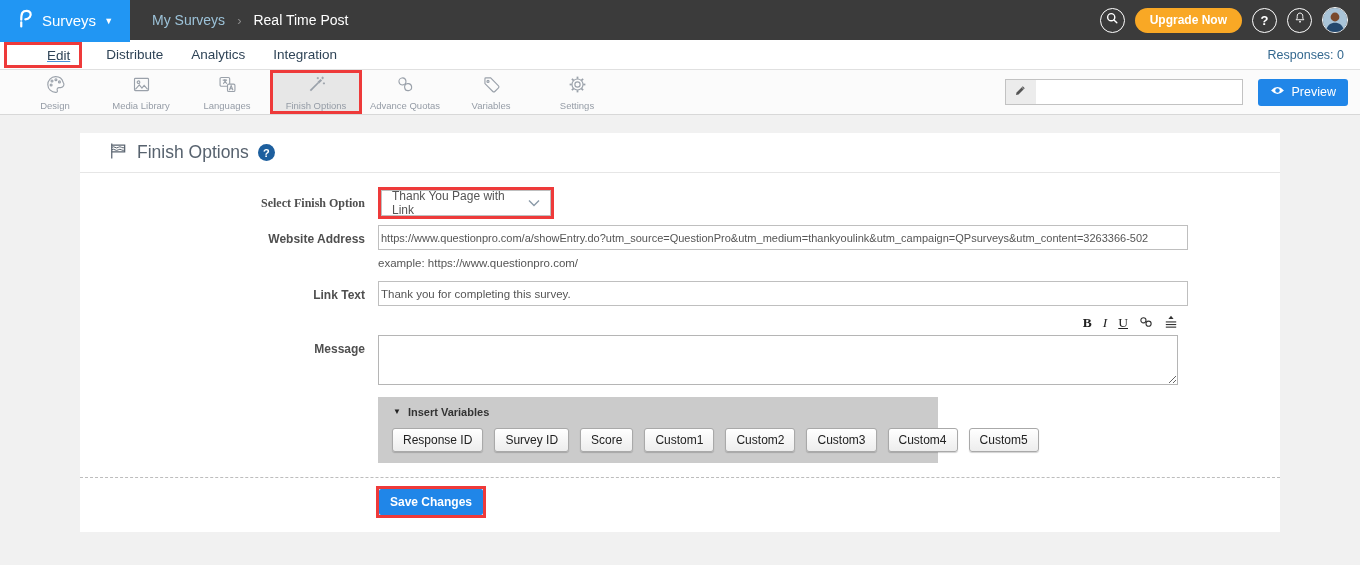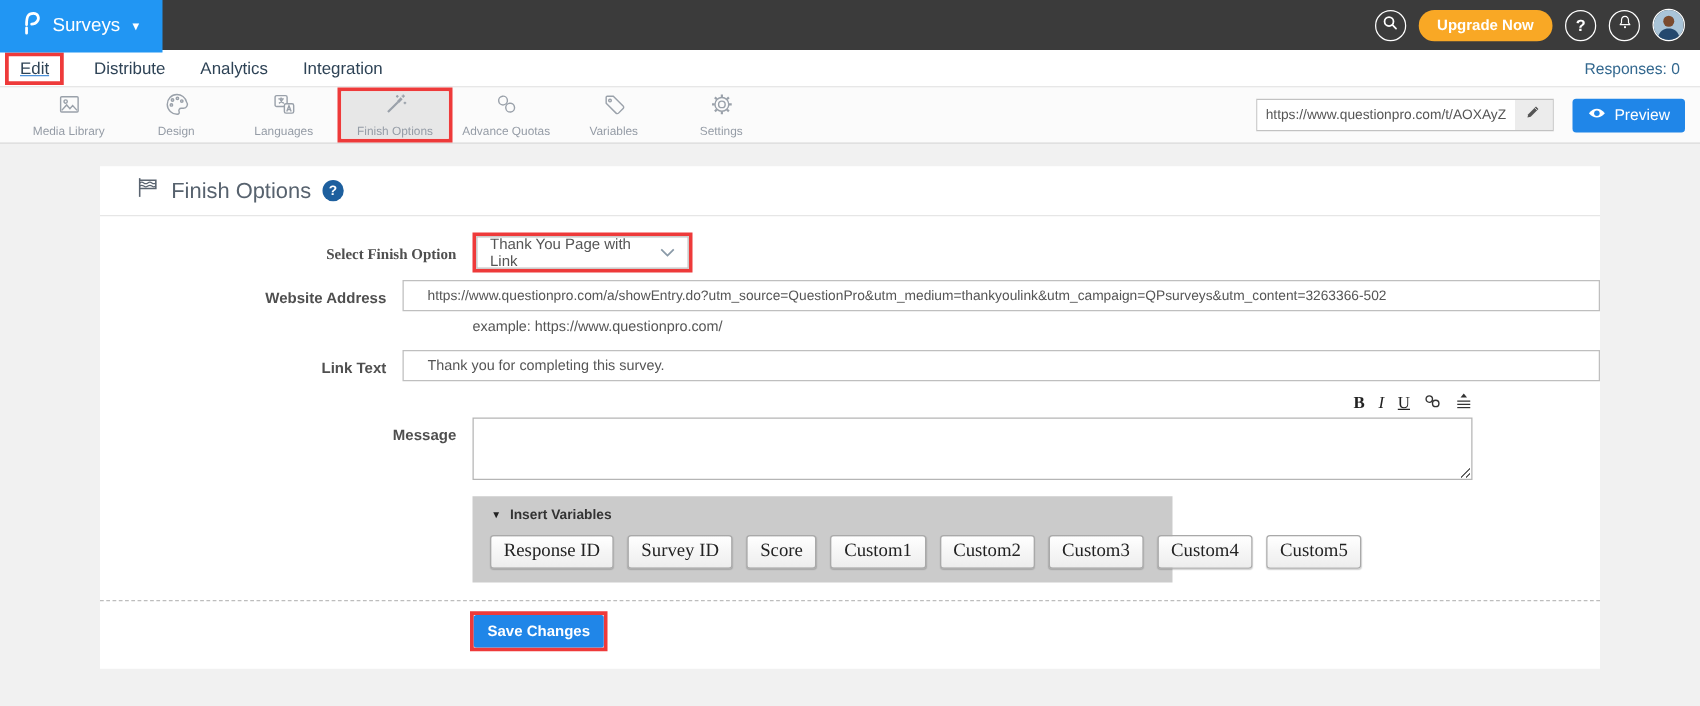--- a/index.html
+++ b/index.html
@@ -19,21 +19,21 @@
   .circle-btn { width:25px; height:25px; border:1.6px solid #fff; border-radius:50%; display:flex; align-items:center; justify-content:center; color:#fff; cursor:pointer; flex:0 0 auto; }
   .circle-btn.q { font-weight:bold; font-size:13px; }
   .upgrade-btn { height:25px; padding:0 15px; border-radius:13px; background:#f9a825; color:#fff; font-size:12px; font-weight:bold; display:flex; align-items:center; cursor:pointer; border:none; }
   .avatar { width:26px; height:26px; border:1.6px solid #fff; border-radius:50%; overflow:hidden; cursor:pointer; flex:0 0 auto; }
 
   
   .tabsrow { height:30px; background:#fff; border-bottom:1px solid #e0e0e0; display:flex; align-items:center; padding-left:4px; }
   .red-box { border:3px solid #ee3a3a; }
   .tab-red { padding:1px 9px; margin-right:10px; }
   .tab { font-size:13.5px; color:#2e4356; padding:0 14px; cursor:pointer; }
-  .tab.active { padding:0; text-decoration:underline; text-decoration-color:#4a90d9; }
+  .tab.active { padding:0; text-decoration:underline; text-decoration-color:#4a90d9;margin-left:31px; }
   .responses { margin-left:auto; padding-right:16px; font-size:12.5px; color:#33688f; }
 
   
   .toolbar { height:45px; background:#fbfbfb; border-bottom:1px solid #d8d8d8; display:flex; align-items:stretch; padding-left:12px; }
   .tool-item { width:86px; display:flex; flex-direction:column; align-items:center; justify-content:center; gap:3px; color:#959ca6; font-size:9.5px; cursor:pointer; }
   .tool-item svg { stroke:#9aa1aa; fill:none; stroke-width:1.3; }
   .tool-item.active { background:#e7e7e7; }
   .tool-red { display:flex; align-self:stretch; }
   .toolbar-right { margin-left:auto; display:flex; align-items:center; gap:15px; padding-right:12px; }
   .url-group { display:flex; height:26px; border:1px solid #c2c2c2; background:#fff; width:238px; align-items:stretch; }
@@ -46,52 +46,57 @@
   .panel-header { height:40px; display:flex; align-items:center; gap:9px; padding-left:28px; border-bottom:1px solid #e6e6e6; }
   .panel-title { font-size:17.5px; color:#57626e; }
   .help-circle { width:17px; height:17px; border-radius:50%; background:#1d5f9e; color:#fff; font-size:11px; font-weight:bold; display:flex; align-items:center; justify-content:center; cursor:pointer; }
 
   .form { padding-top:13px; }
   .frow { display:flex; }
   .flabel { width:285px; text-align:right; font-weight:bold; font-size:12px; color:#4f4f4f; padding-top:7px; }
   .fctrl { margin-left:13px; }
   .sel-red { display:inline-block; }
   .select-box { width:170px; height:26px; border:1px solid #bfbfbf; background:#fff; display:flex; align-items:center; justify-content:space-between; padding:0 10px; font-size:12px; color:#555; cursor:pointer; }
-  .txt-input { width:958px; height:25px; border:1px solid #bfbfbf; font-size:11px; color:#555; padding:0 19px; font-family:"Liberation Sans",sans-serif; outline:none; }
+  .txt-input { width:810px; height:25px; border:1px solid #bfbfbf; font-size:11px; color:#555; padding:0 2px; font-family:"Liberation Sans",sans-serif; outline:none; }
   .txt-input.lg { font-size:11.5px; }
   .helper { margin:7px 0 0 298px; font-size:11.5px; color:#555; }
   .mt6 { margin-top:6px; } .mt12 { margin-top:12px; }
   .rtebar { margin:9px 0 4px 298px; width:800px; display:flex; justify-content:flex-end; align-items:center; gap:11px; }
   .rte-btn { font-family:"Liberation Serif",serif; font-size:13.5px; color:#222; cursor:pointer; line-height:1; }
   .rte-btn.b { font-weight:bold; } .rte-btn.i { font-style:italic; } .rte-btn.u { text-decoration:underline; }
   .msg-wrap { position:relative; }
   .msg-area { width:800px; height:50px; border:1px solid #b5b5b5; resize:both; font-family:"Liberation Sans",sans-serif; font-size:12px; color:#555; padding:4px 7px; outline:none; }
   .vars-panel { margin:8px 0 0 298px; width:560px; background:#cbcbcb; padding:9px 0 11px; }
   .vars-head { margin-left:15px; display:flex; align-items:center; gap:7px; font-size:11px; font-weight:bold; color:#333; cursor:pointer; }
   .vars-head .tri { font-size:8px; color:#222; }
   .vars-btns { margin:10px 14px 0; display:flex; gap:11px; }
-  .var-btn { padding:4px 10px; background:linear-gradient(#ffffff,#ededed); border:1px solid #a9a9a9; border-radius:3px; font-size:15px; color:#222; cursor:pointer; box-shadow:0 1px 1px rgba(0,0,0,.18); font-family:Liberation Serif, serif; white-space:nowrap; }
+  .var-btn { padding:4px 10px; background:linear-gradient(#ffffff,#ededed); border:1px solid #a9a9a9; border-radius:3px; font-size:12px; color:#222; cursor:pointer; box-shadow:0 1px 1px rgba(0,0,0,.18); font-family:Liberation Sans, sans-serif; white-space:nowrap; }
   .dashed-sep { margin-top:14px; border-top:1px dashed #bdbdbd; }
   .save-row { padding:8px 0 0 296px; }
   .save-red { display:inline-block; }
   .save-btn { background:#2086e8; color:#fff; border:none; font-size:12px; font-weight:bold; padding:6px 11px; border-radius:2px; cursor:pointer; font-family:"Liberation Sans",sans-serif; }
 </style>
 </head>
 <body>
 
 <div class="topbar">
   <div class="logo-block">
     <span>
       <svg width="17" height="22" viewBox="0 0 20 24">
           <path d="M5 22 L5 17 M5 14 C5 6 6.5 3.5 11.5 3.5 C16 3.5 17.3 8 15 11 C13.5 13 11.5 13.6 9.8 13.6" stroke="#fff" stroke-width="2.6" fill="none" stroke-linecap="round"></path>
         </svg>
     </span>
     <span class="product">Surveys</span>
     <span class="caret">▼</span>
   </div>
+  <div class="breadcrumb">
+    <span class="crumb-parent">My Surveys</span>
+    <span class="crumb-sep">›</span>
+    <span class="crumb-current">Real Time Post</span>
+  </div>
   <div class="topbar-right">
     <div class="circle-btn">
       <span>
         <svg width="14" height="14" viewBox="0 0 18 18">
             <circle cx="8" cy="8" r="4.6" stroke="#fff" stroke-width="1.8" fill="none"></circle>
             <line x1="11.5" y1="11.5" x2="15.2" y2="15.2" stroke="#fff" stroke-width="1.8" stroke-linecap="round"></line>
           </svg>
       </span>
     </div>
     <button class="upgrade-btn">Upgrade Now</button>
@@ -121,38 +126,38 @@
   <span class="tab">Distribute</span>
   <span class="tab">Analytics</span>
   <span class="tab">Integration</span>
   <span class="responses">Responses: 0</span>
 </div>
 
 <div class="toolbar">
   <div class="tool-item">
     <span>
       <svg width="21" height="21" viewBox="0 0 24 24">
-          <rect x="4" y="5" width="16" height="14" rx="1"></rect>
-          <circle cx="8.6" cy="9.4" r="1.5"></circle>
-          <path d="M5 17.5 L9.5 12.5 L12.5 16 L15 13 L19 17.5"></path>
-        </svg>
-    </span>
-    <span>Media Library</span>
-  </div>
-  <div class="tool-item">
-    <span>
-      <svg width="21" height="21" viewBox="0 0 24 24">
           <path d="M12 3 a9 9 0 1 0 .4 18 c1.6 0 2.1-1.2 1.6-2.4 -.6-1.5 .3-3 2-3 h2 a3.6 3.6 0 0 0 2.8-5.9 A9 9 0 0 0 12 3 Z"></path>
           <circle cx="8" cy="8" r="1.1"></circle>
           <circle cx="12.5" cy="6.5" r="1.1"></circle>
           <circle cx="16.5" cy="9" r="1.1"></circle>
           <circle cx="7" cy="12.5" r="1.1"></circle>
         </svg>
     </span>
     <span>Design</span>
+  </div>
+  <div class="tool-item">
+    <span>
+      <svg width="21" height="21" viewBox="0 0 24 24">
+          <rect x="4" y="5" width="16" height="14" rx="1"></rect>
+          <circle cx="8.6" cy="9.4" r="1.5"></circle>
+          <path d="M5 17.5 L9.5 12.5 L12.5 16 L15 13 L19 17.5"></path>
+        </svg>
+    </span>
+    <span>Media Library</span>
   </div>
   <div class="tool-item">
     <span>
       <svg width="21" height="21" viewBox="0 0 24 24">
           <rect x="3.5" y="4" width="11" height="10" rx="1.5"></rect>
           <path d="M6.5 7 h5 M9 5.8 v1.2 M7 11 c1.5-.8 3-2.5 3.5-4 M11.5 11 c-1.5-.8-3-2.5-3.5-4"></path>
           <rect x="12" y="11.5" width="8.5" height="8.5" rx="1.5" fill="#fbfbfb"></rect>
           <path d="M14.2 18.5 L16.2 13.2 L18.2 18.5 M14.9 16.8 h2.7"></path>
         </svg>
     </span>
@@ -203,21 +208,20 @@
             <line x1="5.6" y1="18.4" x2="7.4" y2="16.6"></line>
             <line x1="16.6" y1="7.4" x2="18.4" y2="5.6"></line>
           </g>
         </svg>
     </span>
     <span>Settings</span>
   </div>
 
   <div class="toolbar-right">
     <div class="url-group">
-      <input type="text" value="https://www.questionpro.com/t/AOXAyZ" style="">
       <div class="url-addon">
         <span>
           <svg width="13" height="13" viewBox="0 0 20 20">
               <path d="M3 17 L4 13 L13.5 3.5 L16.5 6.5 L7 16 Z" fill="#555"></path>
               <line x1="12" y1="5" x2="15" y2="8" stroke="#ececec" stroke-width="1"></line>
             </svg>
         </span>
       </div>
     </div>
     <button class="preview-btn">

